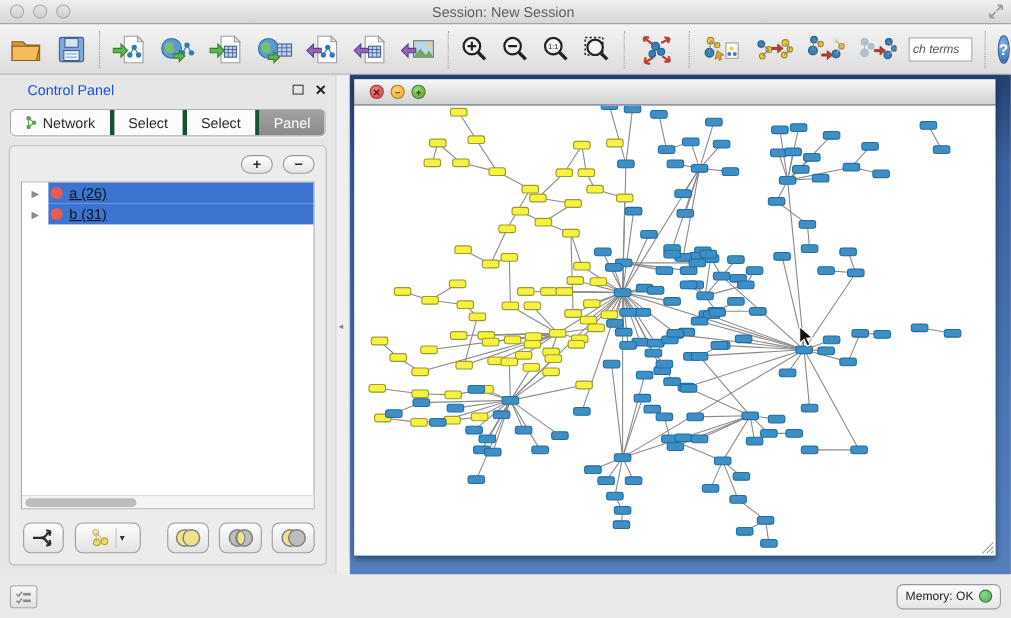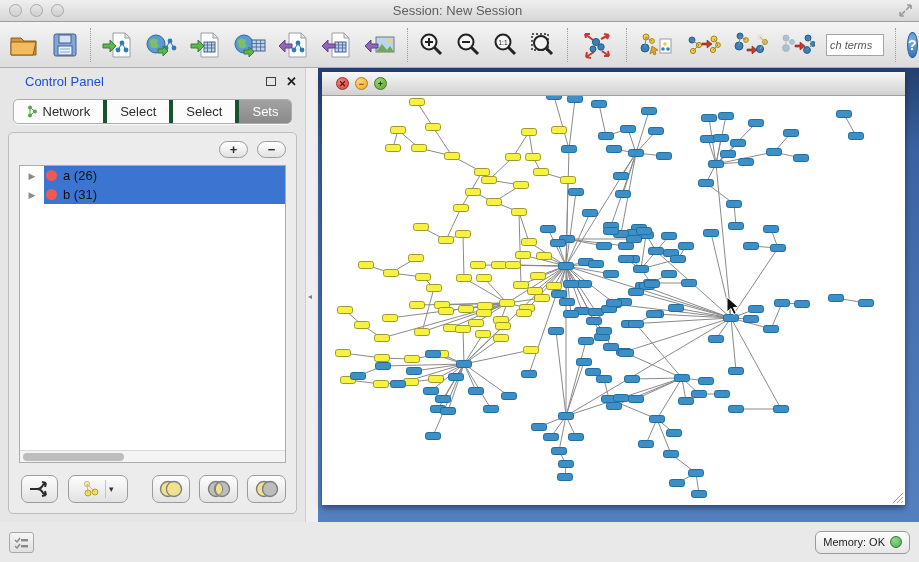--- a/index.html
+++ b/index.html
@@ -39,21 +39,21 @@
 
   .cframe { flex:1 1 auto; margin:4px 8px 8px 8px; border:1px solid #BDBDBD; border-radius:5px; background:#ECECEC; display:flex; flex-direction:column; padding:8px 10px 8px 10px; }
   .pm-row { display:flex; justify-content:flex-end; gap:9px; }
   .pm-btn { width:29px; height:17px; border:1px solid #9A9A9A; border-radius:9px; background:linear-gradient(#FFFFFF,#E2E2E2); font-size:13px; font-weight:bold; color:#2B2B2B; display:flex; align-items:center; justify-content:center; line-height:0; }
   .setlist { flex:1 1 auto; background:#FFFFFF; border:1px solid #ABABAB; margin-top:7px; display:flex; flex-direction:column; position:relative; }
   .set-row { height:19px; display:flex; align-items:stretch; }
   .expander { width:24px; display:flex; align-items:center; justify-content:center; font-size:9px; color:#8A8A8A; background:#fff; }
   .row-sel { flex:1; display:flex; align-items:center; gap:6px; padding-left:2px; }
   .row-sel.selected { background:#3B75D1; }
   .set-dot { width:11px; height:11px; border-radius:50%; }
-  .set-label { font-size:13px; color:#101010; }
+  .set-label { font-size:13px; color:#101010;text-decoration:underline; }
   .hscroll { height:12px; border-top:1px solid #D8D8D8; background:#F4F4F4; display:flex; align-items:center; }
   .hthumb { width:38%; height:8px; background:#BDBDBD; border-radius:4px; margin-left:3px; }
 
   .cfooter { height:42px; display:flex; align-items:center; padding-top:10px; }
   .fbtn { height:28px; border:1px solid #9C9C9C; border-radius:7px; background:linear-gradient(#FDFDFD,#E2E2E2); display:flex; align-items:center; justify-content:center; }
   .fb1 { width:37px; margin-left:2px; }
   .fb2 { width:60px; margin-left:10px; gap:3px; }
   .fb2 .divline { width:1px; height:18px; background:#C4C4C4; }
   .caret { font-size:9px; color:#333; }
   .venn { width:39px; }
@@ -317,21 +317,21 @@
               </svg>
             <span>Network</span>
           </div>
           <div class="seg">
               <span>Select</span>
             </div>
           <div class="seg">
               <span>Select</span>
             </div>
           <div class="seg active">
-              <span>Sets</span>
+              <span>Panel</span>
             </div>
         </div>
       </div>
 
       <div class="cframe">
         <div class="pm-row">
           <div class="pm-btn">+</div>
           <div class="pm-btn">−</div>
         </div>
         <div class="setlist">

